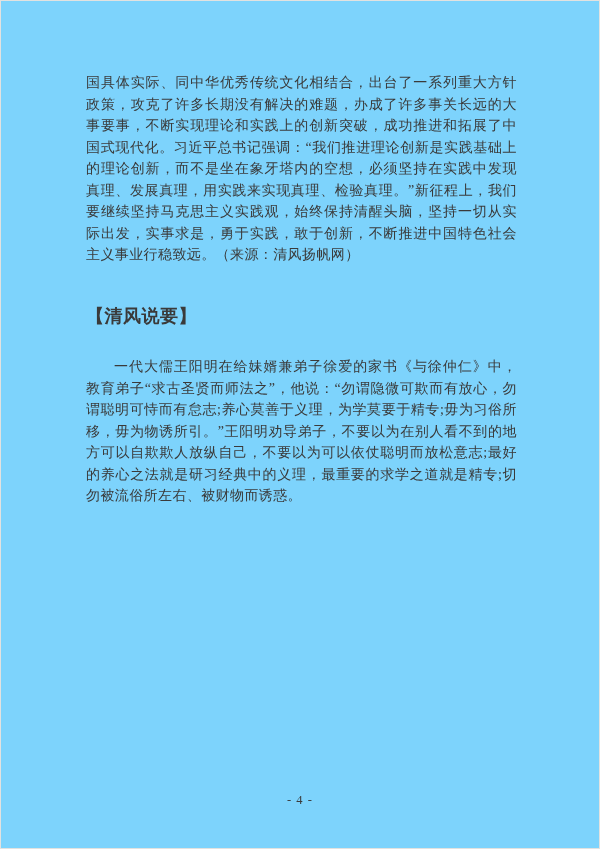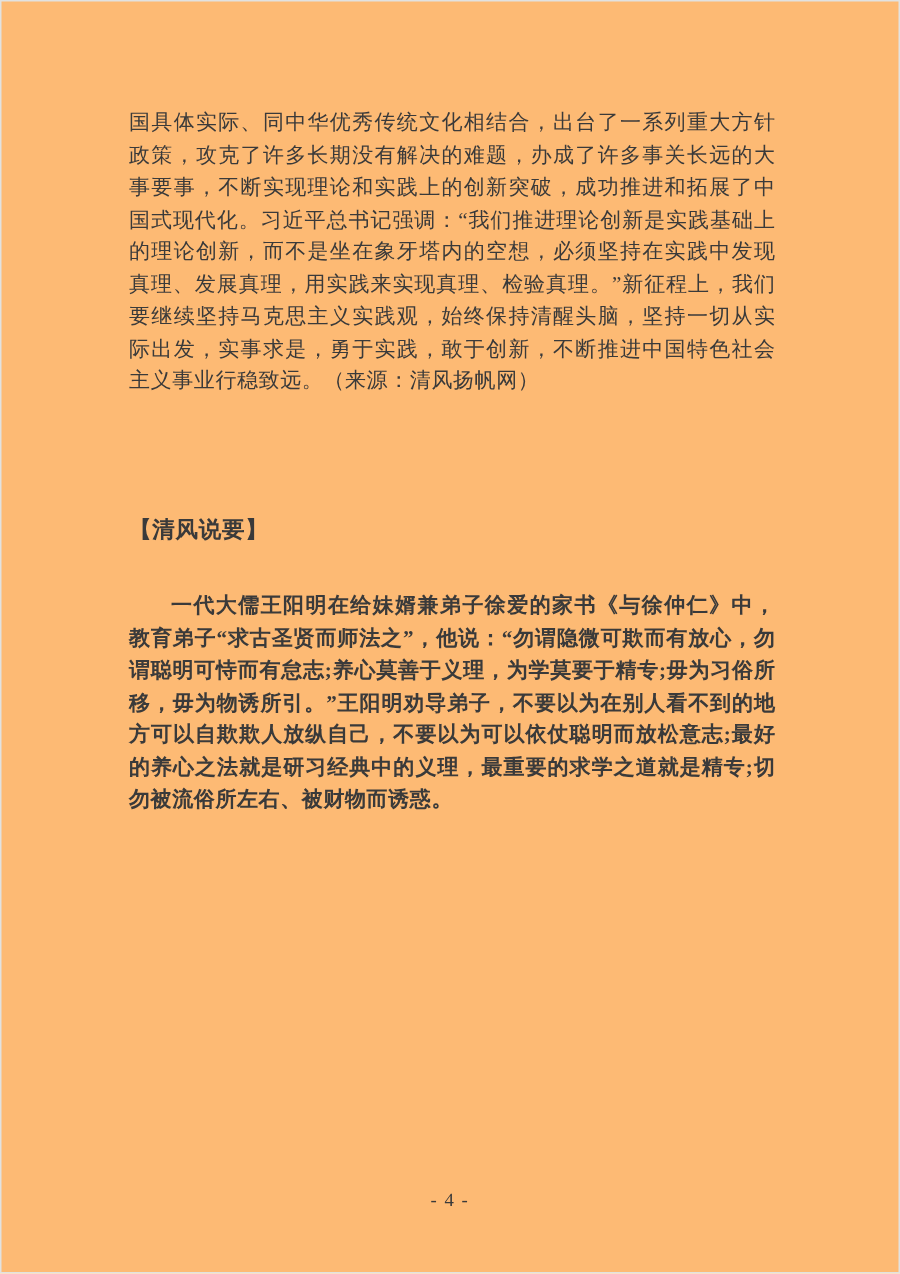--- a/index.html
+++ b/index.html
@@ -4,21 +4,21 @@
 <style>
   html, body {
     margin: 0;
     padding: 0;
     background: #ffffff;
   }
   .page {
     position: relative;
     width: 600px;
     height: 849px;
-    background: #fdba74;
+    background: #7dd3fc;
     border: 1px solid #e2e2e0;
     box-sizing: border-box;
     overflow: hidden;
     font-family: "Liberation Serif", "DejaVu Serif", serif;
     color: #3a3a3a;
   }
   .content {
     position: absolute;
     left: 85px;
     top: 71px;
@@ -28,28 +28,27 @@
     margin: 0;
     font-size: 14px;
     line-height: 21.5px;
     letter-spacing: 0.4px;
     text-align: justify;
     text-justify: inter-ideograph;
     word-break: break-all;
   }
   .para.indent {
     text-indent: 2em;
-    font-weight: bold;
   }
   .para.first-article {
     margin-top: 29px;
   }
   .section-label {
-    margin-top: 78px;
-    font-size: 15px;
+    margin-top: 40px;
+    font-size: 18px;
     line-height: 21.5px;
     font-weight: bold;
     letter-spacing: 0.5px;
   }
   .article-title {
     margin: 24px 0 0 0;
     font-size: 17.5px;
     line-height: 26px;
     font-weight: bold;
     letter-spacing: 1.5px;

